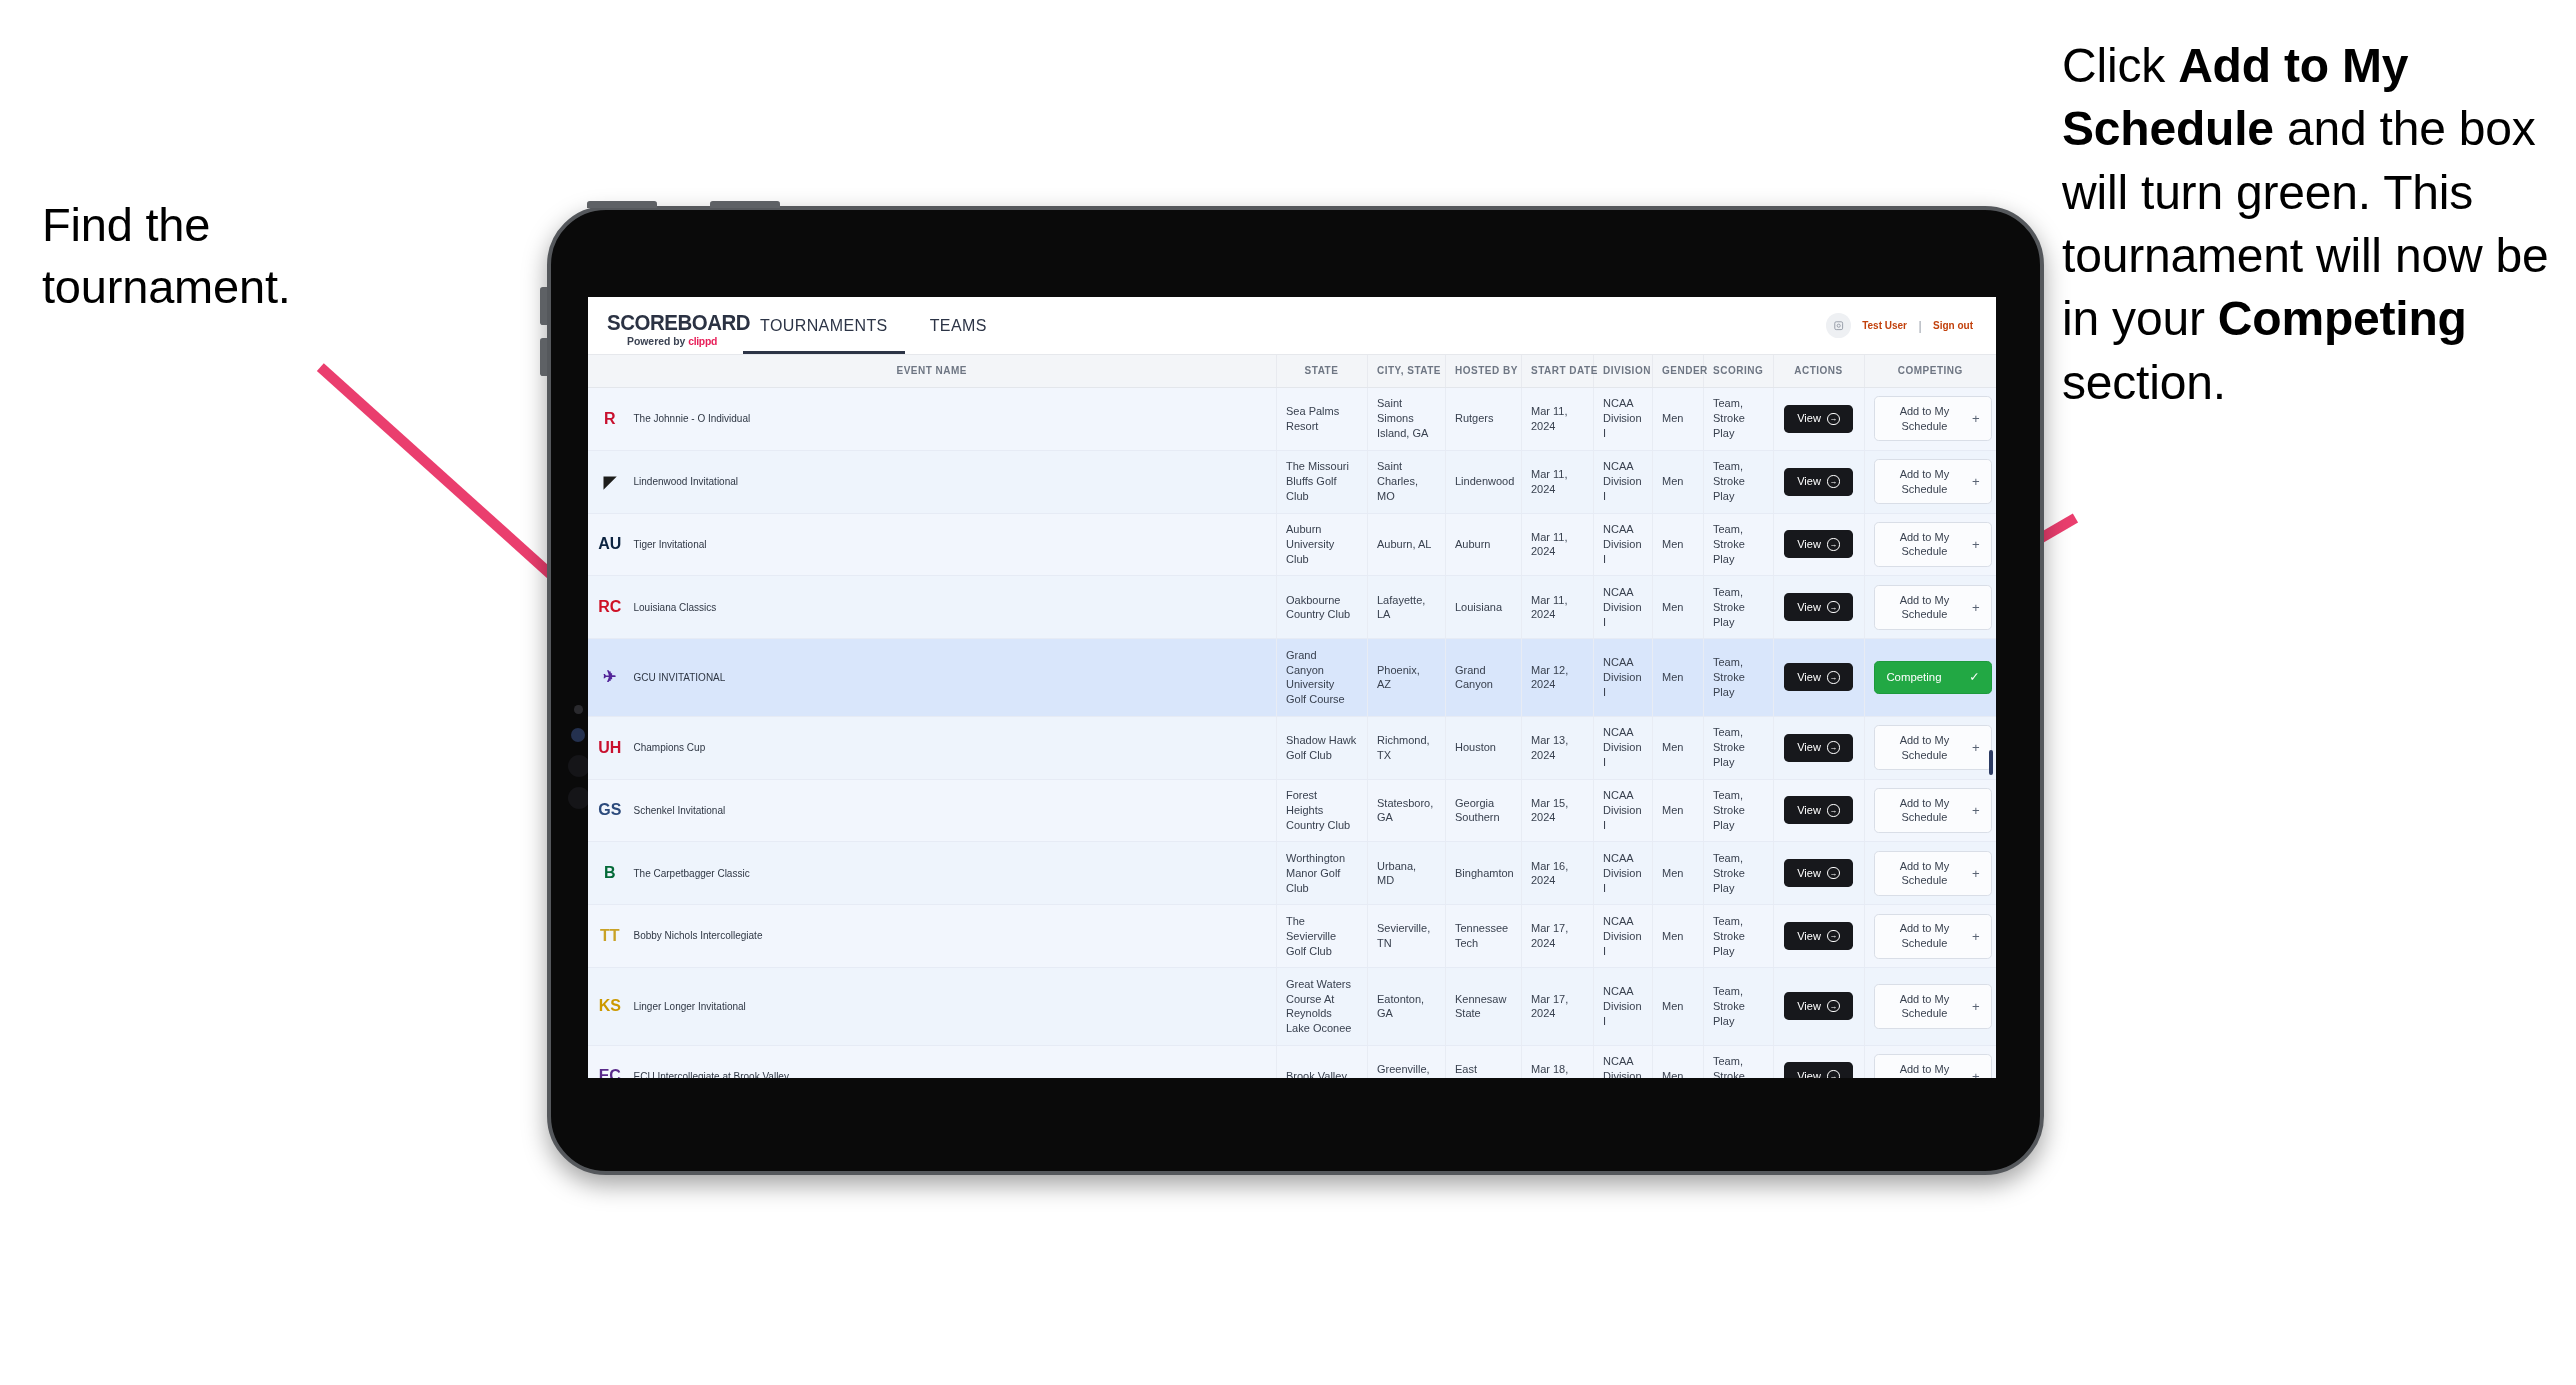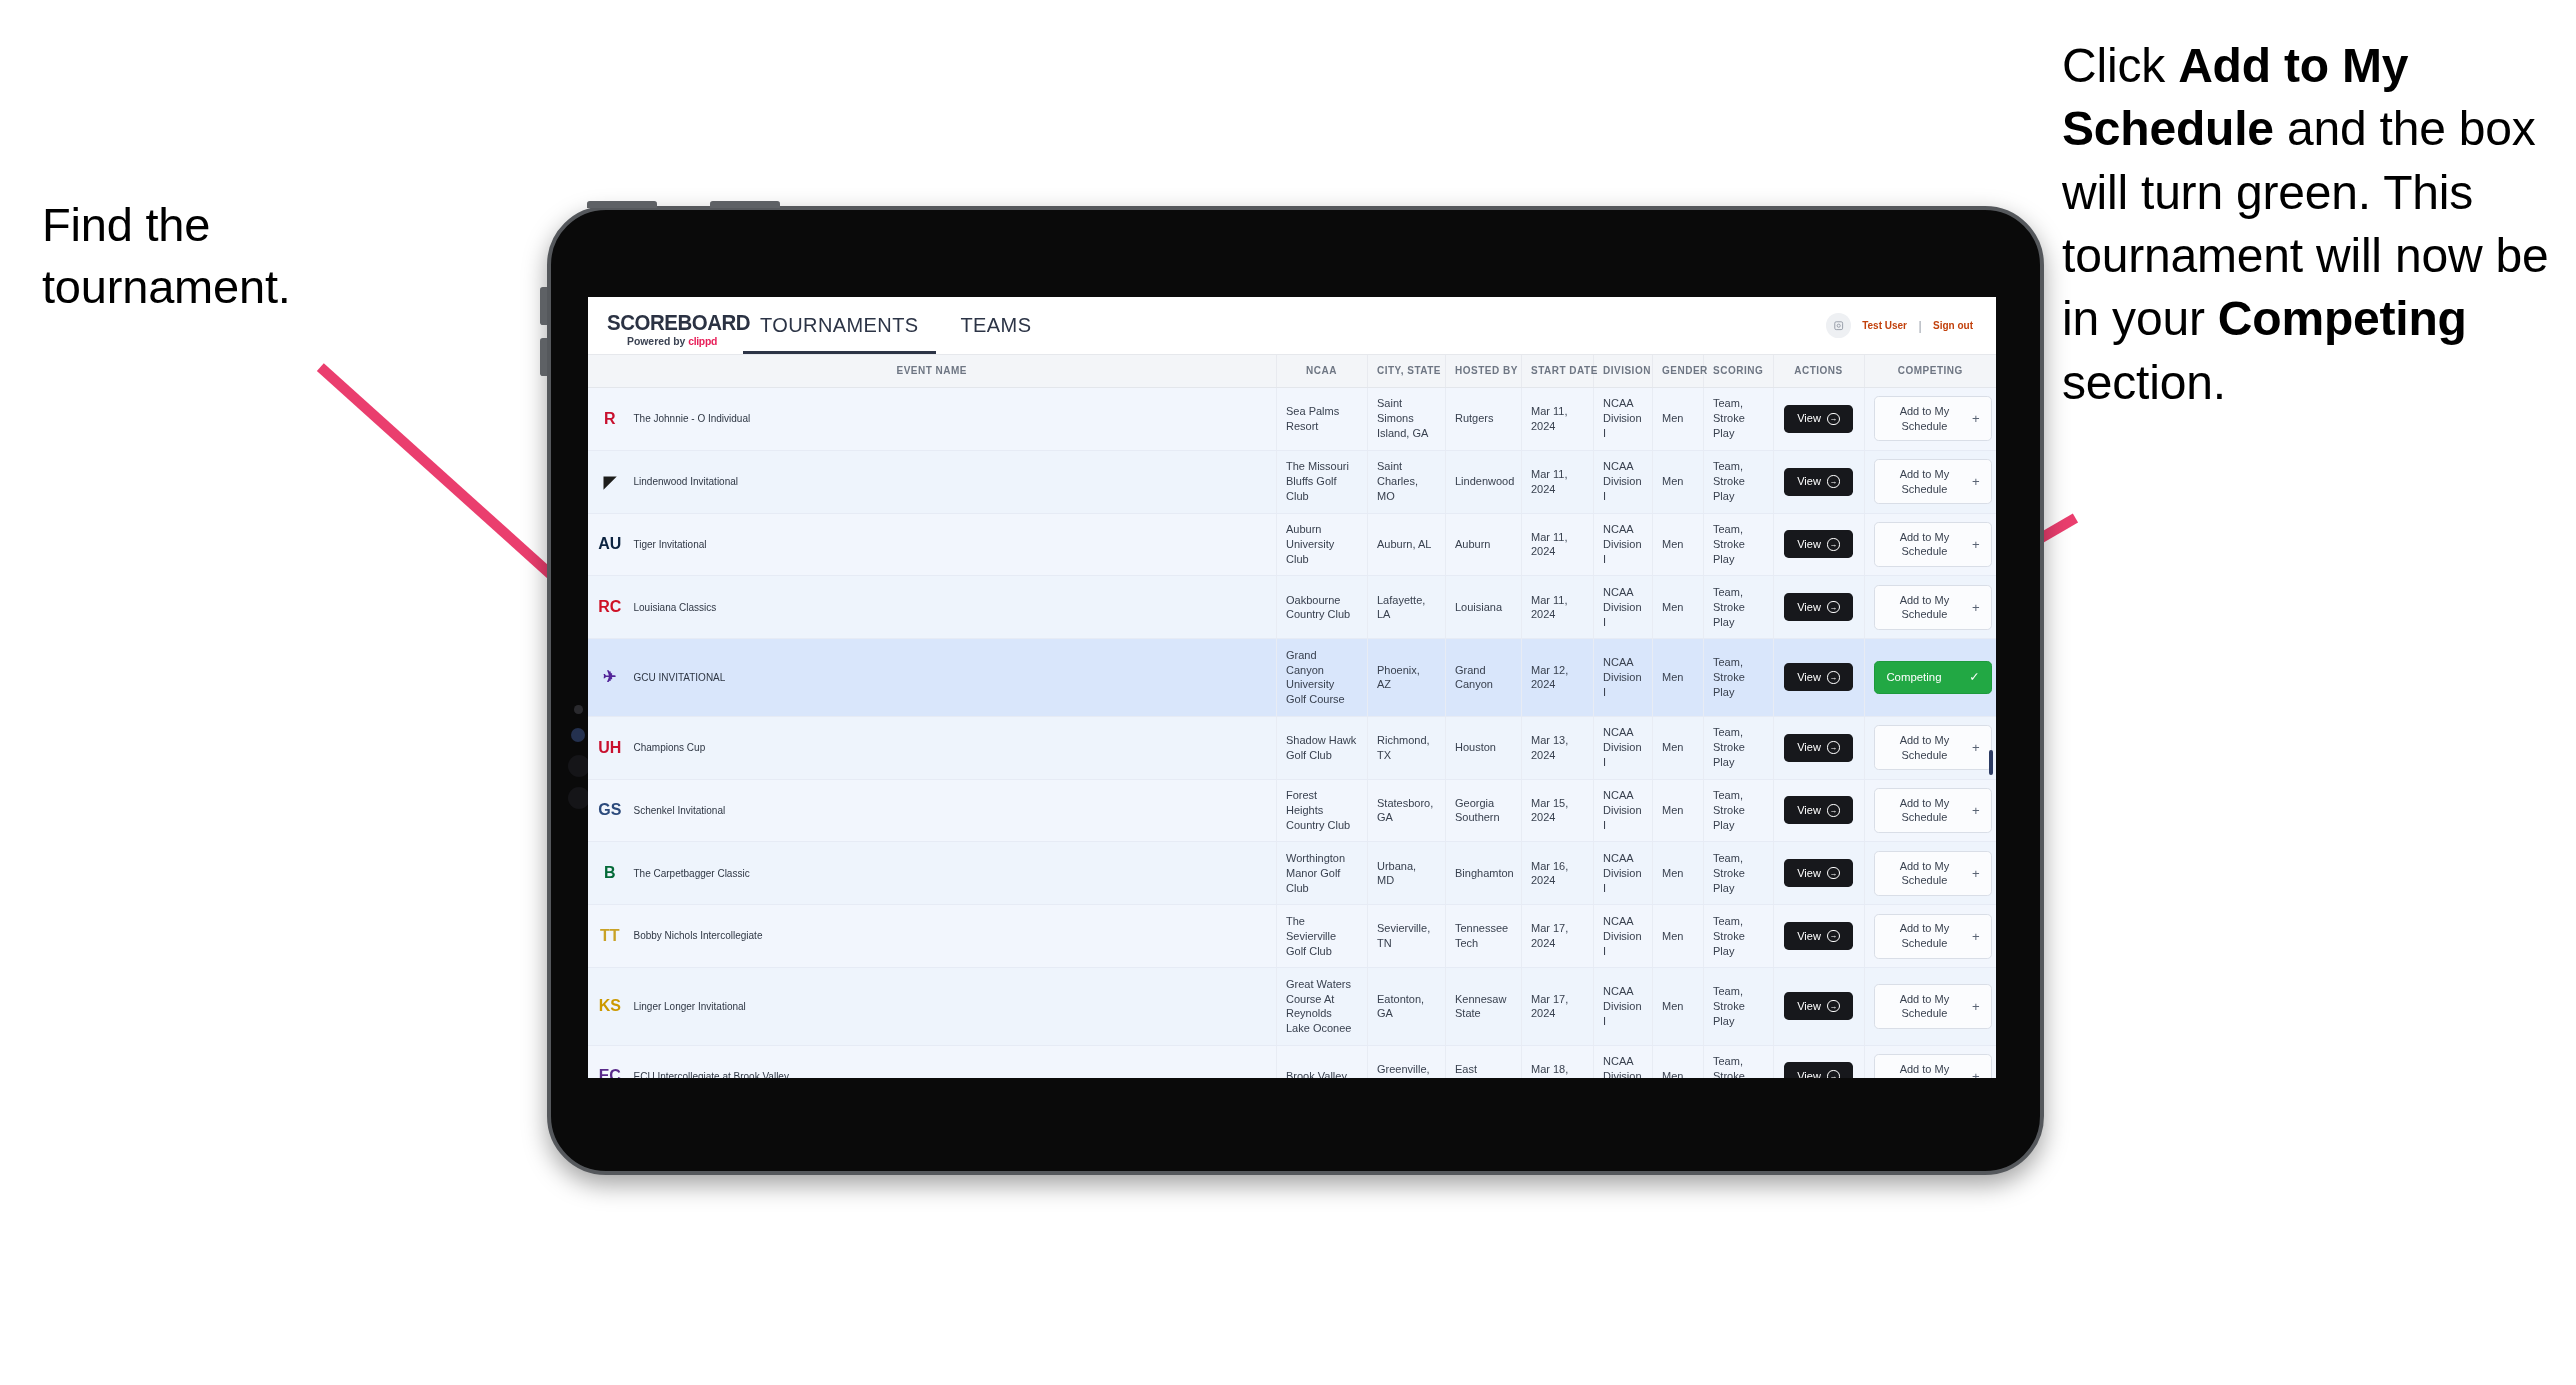--- a/index.html
+++ b/index.html
@@ -93,21 +93,21 @@
   #logo-sub {
     font-size: 10.4px; color: #3b4252; margin-top: 2.8px; line-height: 1;
     font-weight: 600;
     padding-left: 20px;
   }
   #logo-sub .brand { color: #e8205a; font-weight: 800; letter-spacing: -0.3px; }
 
   .navtab {
     display: flex; align-items: center; justify-content: center;
     padding: 0 21px;
-    font-size: 20px;
+    font-size: 16px;
     letter-spacing: 0.4px;
     color: #2c3446;
     position: relative;
     cursor: pointer;
   }
   .navtab.active::after {
     content:''; position:absolute; left:3.8px; right:3.8px; bottom:0; height:2.8px; background:#2c3446;
   }
   #topbar-right {
     margin-left:auto; display:flex; align-items:center; gap:11.4px; padding-right:23px;
@@ -292,21 +292,21 @@
             <col class="col-date">
           <col class="col-div">
             <col class="col-gender">
             <col class="col-scoring">
             <col class="col-actions">
             <col class="col-competing">
         </colgroup>
         <thead>
           <tr>
             <th>EVENT NAME</th>
-            <th>NCAA</th>
+            <th>STATE</th>
             <th>CITY, STATE</th>
             <th>HOSTED BY</th>
             <th>START DATE</th>
             <th>DIVISION</th>
             <th>GENDER</th>
             <th>SCORING</th>
             <th class="c-actions">ACTIONS</th>
             <th>COMPETING</th>
           </tr>
         </thead>

